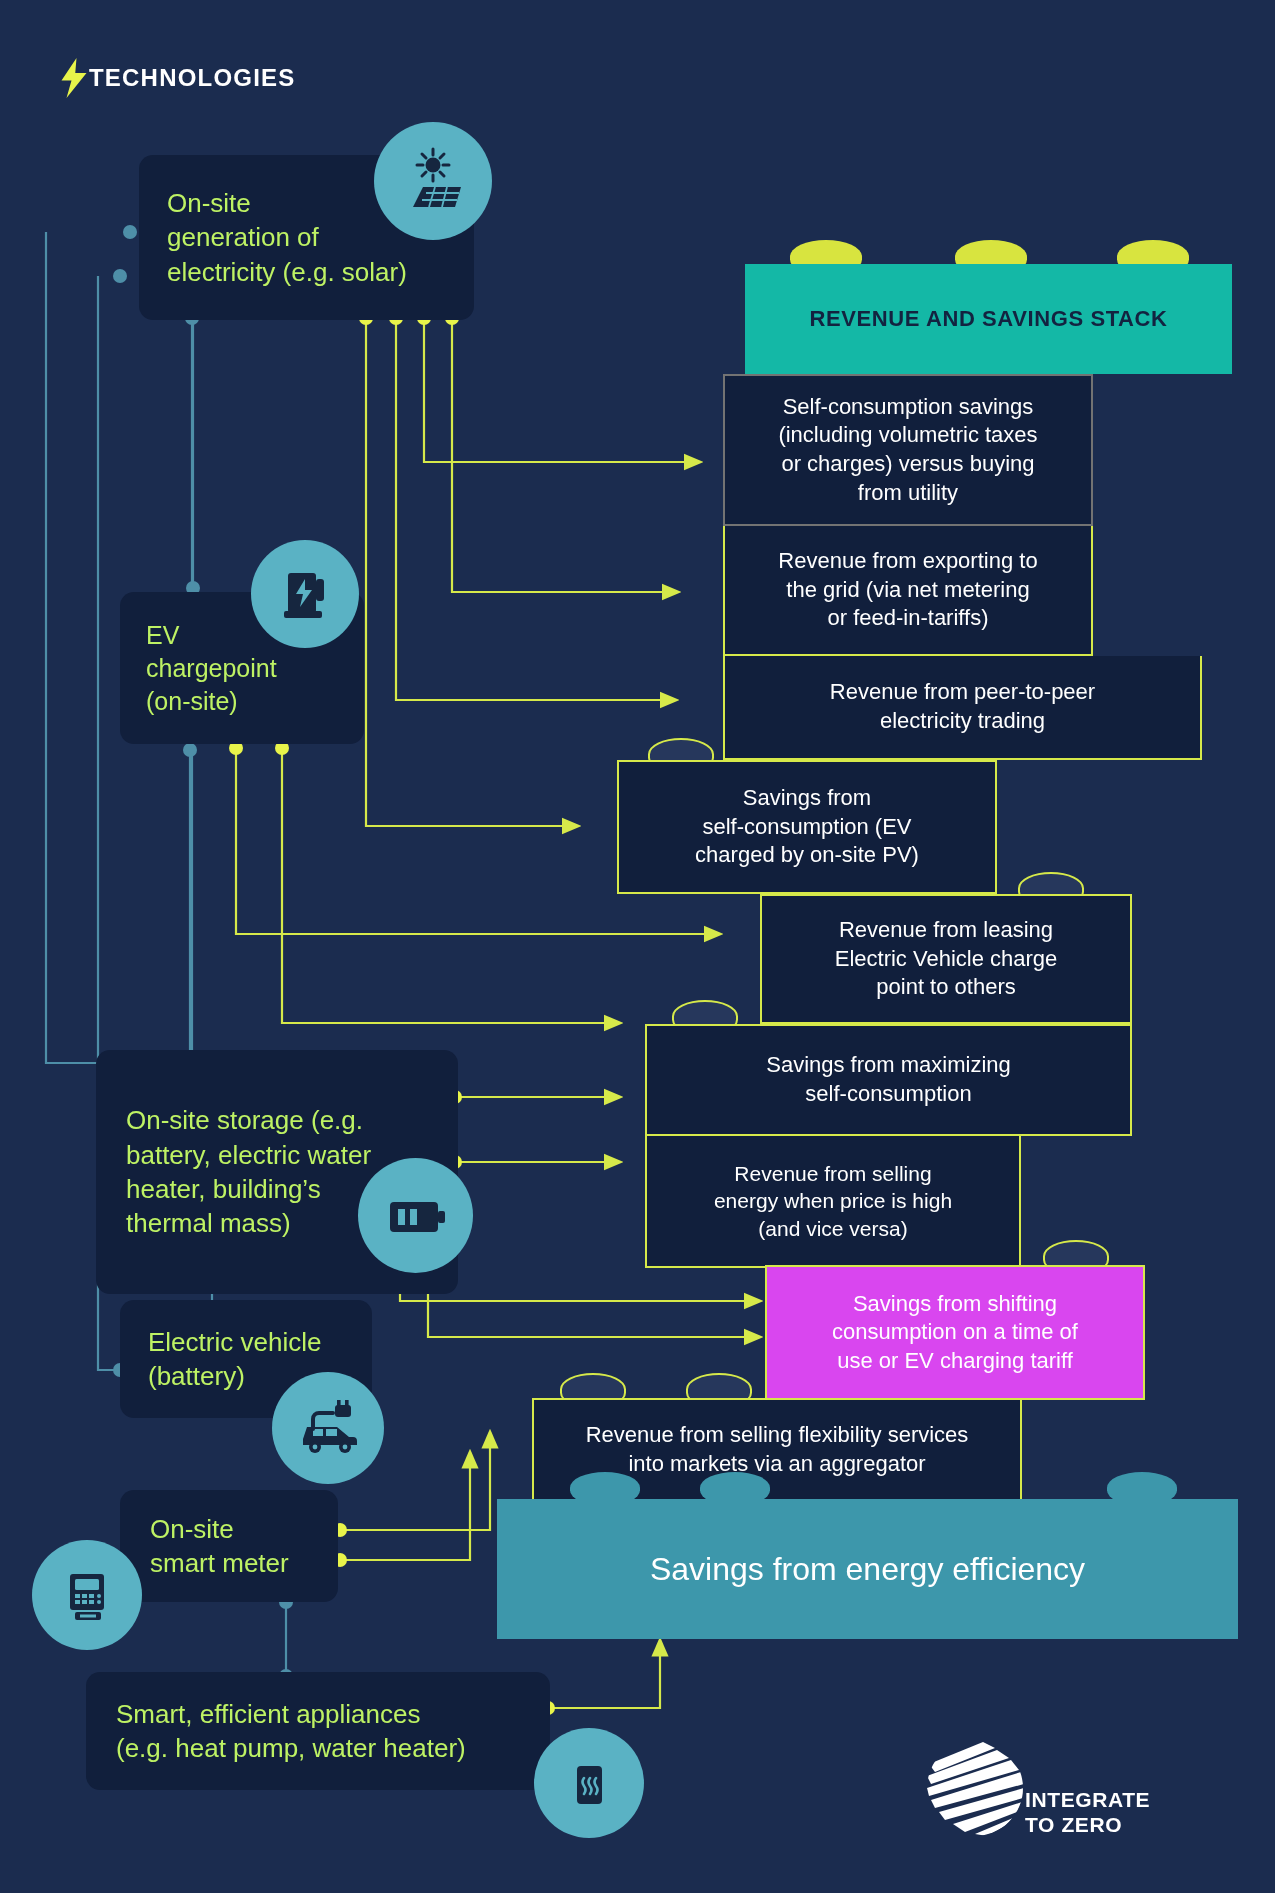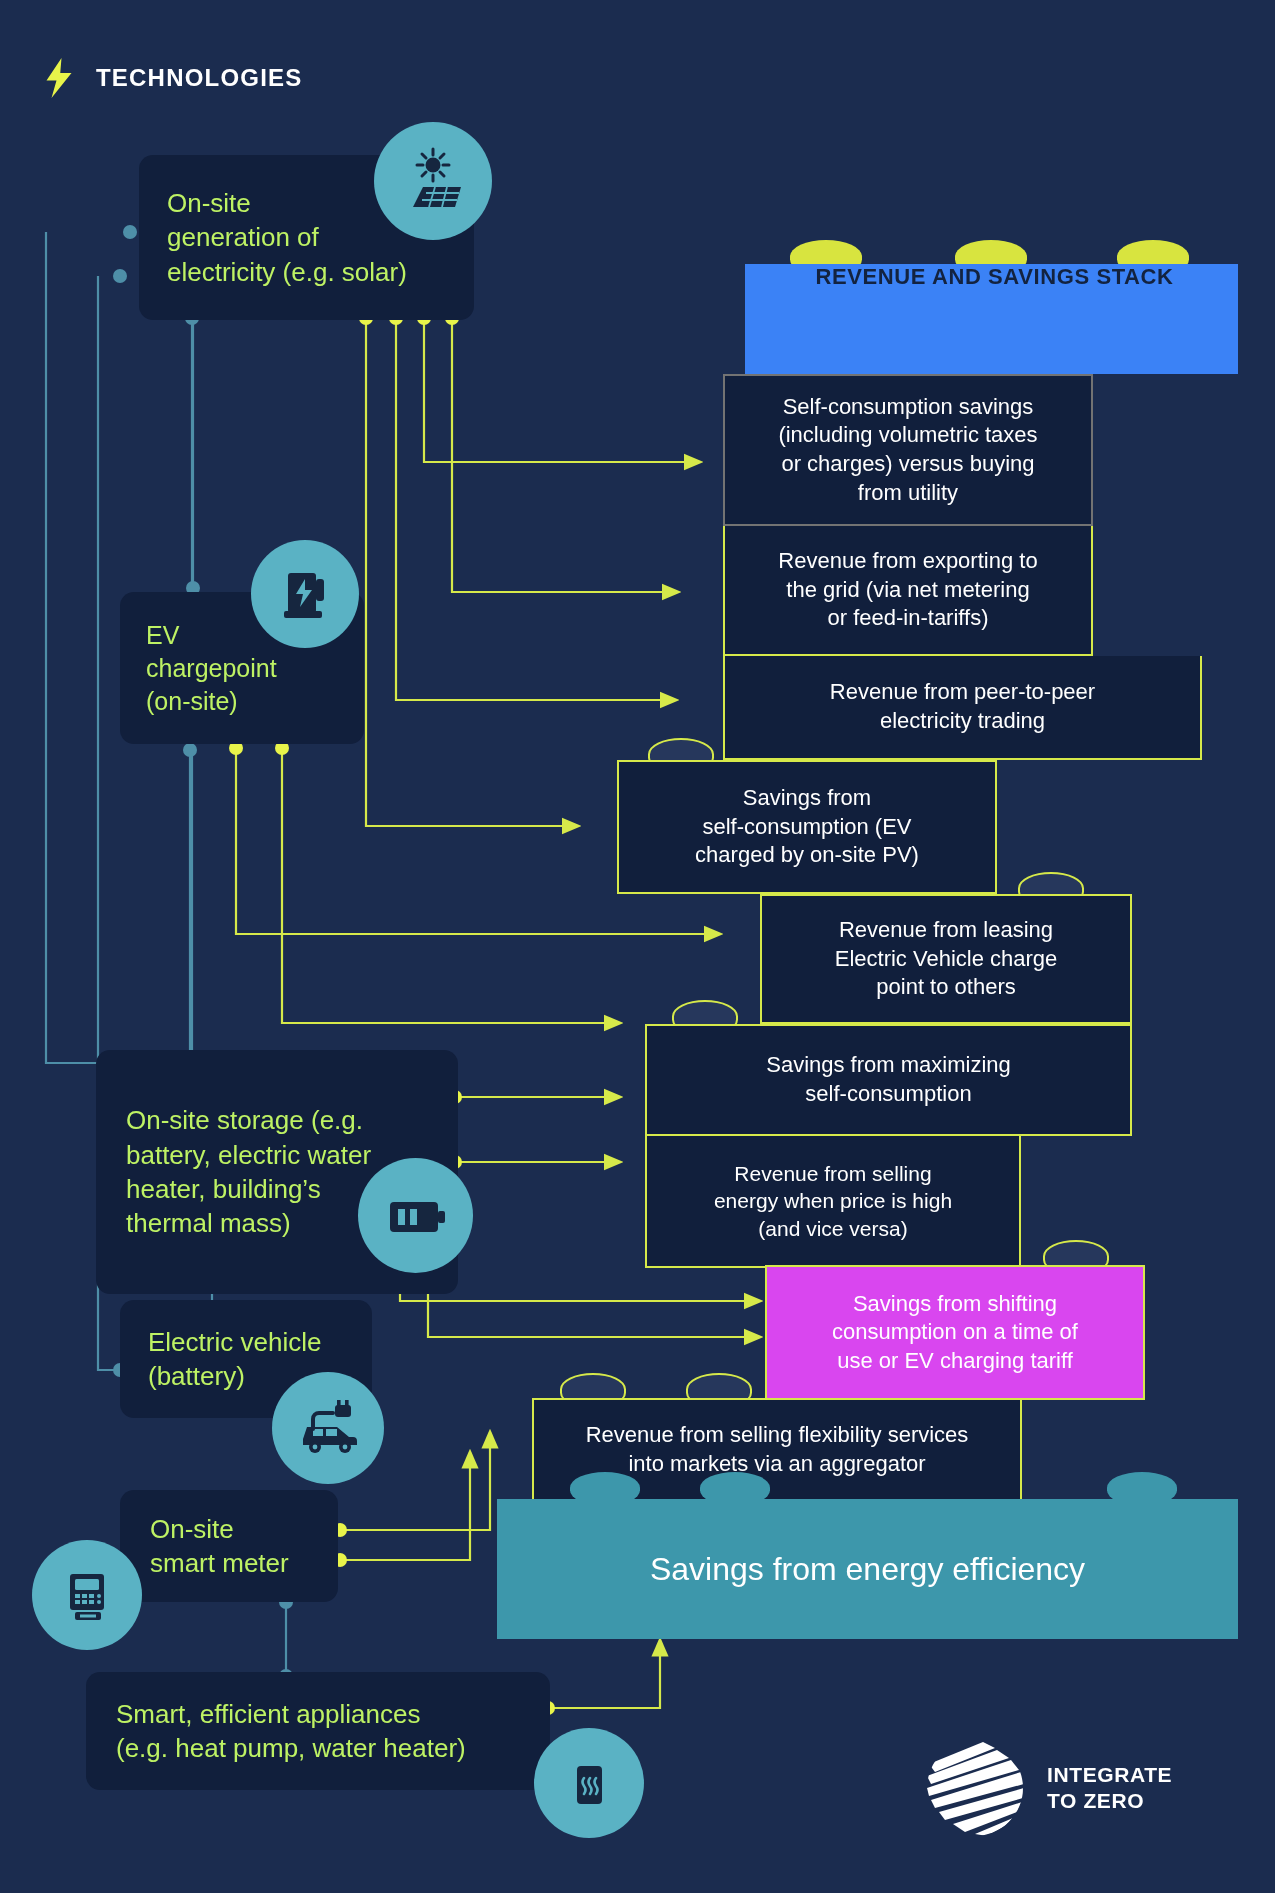--- a/index.html
+++ b/index.html
@@ -5,21 +5,21 @@
   html,body{margin:0;padding:0;background:#1b2c4f;}
   body{
     font-family:"Liberation Sans", sans-serif;
     width:1275px;height:1893px;position:relative;overflow:hidden;
     background:#1b2c4f;
   }
   #stage{position:absolute;left:0;top:0;width:1275px;height:1893px;}
   svg.wires{position:absolute;left:0;top:0;width:1275px;height:1893px;overflow:visible;}
 
   
-  .hdr{position:absolute;left:44px;top:58px;display:flex;align-items:center;gap:22px;}
+  .hdr{position:absolute;left:59px;top:58px;display:flex;align-items:center;}
   .bolt{width:30px;height:40px;display:block;}
   .hdr-title{color:#ffffff;font-size:24px;font-weight:bold;letter-spacing:1.2px;}
 
   
   .tech{
     position:absolute;background:#111f3c;border-radius:14px;
     color:#bef264;display:flex;align-items:center;
     box-sizing:border-box;z-index:6;
   }
   .tech span{display:block;line-height:1.32;}
@@ -31,32 +31,32 @@
 
   
   .brick{position:absolute;box-sizing:border-box;color:#ffffff;
          display:flex;align-items:center;justify-content:center;text-align:center;
          line-height:1.3;z-index:4;}
   .brick .txt{padding:0 16px;}
 
   .stud{position:absolute;z-index:3;}
 
   .titleblock{
-    position:absolute;background:#3b82f6;color:#132340;
-    font-weight:bold;display:flex;justify-content:center;
-    letter-spacing:.6px;z-index:5;padding-left:6px;
+    position:absolute;background:#14b8a6;color:#132340;
+    font-weight:bold;display:flex;align-items:center;justify-content:center;
+    letter-spacing:.6px;z-index:5;
   }
   .titlestud{position:absolute;background:#d8e43f;border-radius:50%/46%;z-index:4;}
 
   .teal{position:absolute;background:#3d97ab;color:#ffffff;display:flex;
         align-items:center;justify-content:center;z-index:5;}
   .tealstud{position:absolute;background:#3d97ab;border-radius:50%/46%;z-index:4;}
 
   
-  .logo{position:absolute;display:flex;align-items:center;gap:22px;z-index:8;}
+  .logo{position:absolute;display:flex;align-items:flex-end;z-index:8;}
   .logo-txt{color:#ffffff;font-weight:bold;font-size:21px;line-height:1.22;letter-spacing:.6px;}
 </style>
 </head>
 <body>
 
 <div id="stage">
 
   <svg class="wires" viewBox="0 0 1275 1893">
     <defs>
       <marker id="ah" markerWidth="9" markerHeight="9" refX="7.5" refY="4.5" orient="auto">

